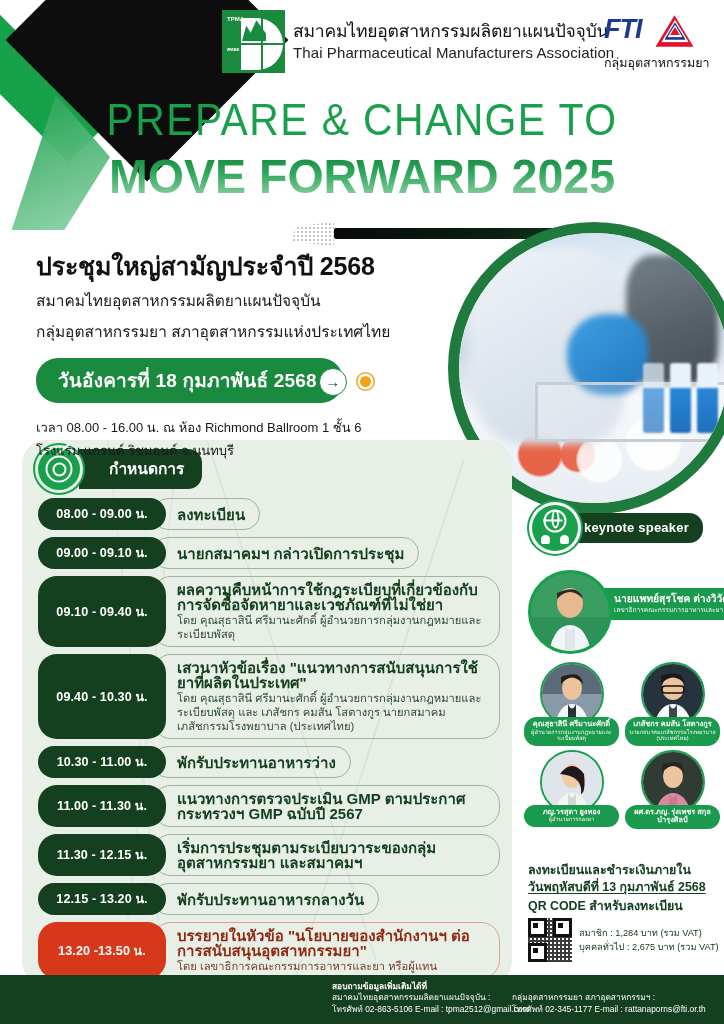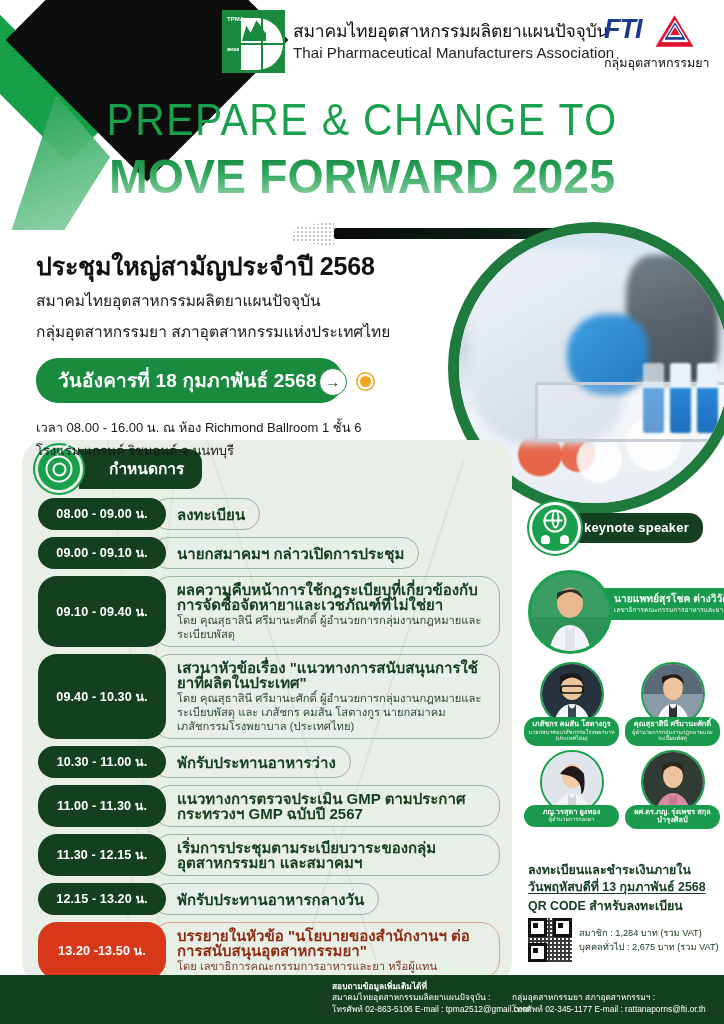--- a/index.html
+++ b/index.html
@@ -391,44 +391,44 @@
         <path d="M26 26 q13 -14 26 0 q-4 -16 -26 -6z" fill="#2b2b2b"></path>
         <path d="M18 78 q6 -26 21 -26 q15 0 21 26z" fill="#f2f5f8"></path>
         <path d="M34 52 q5 10 10 0 l0 26 l-10 0z" fill="#dfe6ec"></path>
       </svg>
     </div>
   </div>
 
   <div class="sp-grid" id="speaker-grid">
       <div class="sp">
         <div class="ph"><svg viewBox="0 0 60 60" width="60" height="60">
+            <rect width="60" height="60" fill="#5b6a78"></rect>
+            <rect y="30" width="60" height="30" fill="#8a9aa8"></rect>
+            <ellipse cx="30" cy="24" rx="10" ry="12" fill="#ecc39b"></ellipse>
+            <path d="M19 20 q11 -13 22 0 q-2 -15 -22 -7z" fill="#241c18"></path>
+            <path d="M13 60 q5 -20 17 -20 q12 0 17 20z" fill="#f4f6f8"></path>
+            <path d="M26 40 q4 9 8 0 l0 20 l-8 0z" fill="#2b3138"></path>
+          </svg></div>
+        <div class="cap">
+          <div class="n">คุณสุธาสินี ศรีมานะศักดิ์</div>
+          <div class="r">ผู้อำนวยการกลุ่มงานกฎหมายและระเบียบพัสดุ</div>
+        </div>
+      </div>
+      <div class="sp">
+        <div class="ph"><svg viewBox="0 0 60 60" width="60" height="60">
             <rect width="60" height="60" fill="#26323c"></rect>
             <ellipse cx="30" cy="24" rx="11" ry="12" fill="#eec49c"></ellipse>
             <path d="M18 20 q12 -13 24 0 q-2 -16 -24 -8z" fill="#1a1a1a"></path>
             <rect x="19" y="22" width="22" height="7" rx="3" fill="none" stroke="#111" stroke-width="1.6"></rect>
             <path d="M11 60 q6 -20 19 -20 q13 0 19 20z" fill="#f6f8fa"></path>
             <path d="M26 40 q4 9 8 0 l0 20 l-8 0z" fill="#3b4652"></path>
           </svg></div>
         <div class="cap">
           <div class="n">เภสัชกร คมสัน โสตางกูร</div>
           <div class="r">นายกสมาคมเภสัชกรรมโรงพยาบาล (ประเทศไทย)</div>
-        </div>
-      </div>
-      <div class="sp">
-        <div class="ph"><svg viewBox="0 0 60 60" width="60" height="60">
-            <rect width="60" height="60" fill="#5b6a78"></rect>
-            <rect y="30" width="60" height="30" fill="#8a9aa8"></rect>
-            <ellipse cx="30" cy="24" rx="10" ry="12" fill="#ecc39b"></ellipse>
-            <path d="M19 20 q11 -13 22 0 q-2 -15 -22 -7z" fill="#241c18"></path>
-            <path d="M13 60 q5 -20 17 -20 q12 0 17 20z" fill="#f4f6f8"></path>
-            <path d="M26 40 q4 9 8 0 l0 20 l-8 0z" fill="#2b3138"></path>
-          </svg></div>
-        <div class="cap">
-          <div class="n">คุณสุธาสินี ศรีมานะศักดิ์</div>
-          <div class="r">ผู้อำนวยการกลุ่มงานกฎหมายและระเบียบพัสดุ</div>
         </div>
       </div>
       <div class="sp">
         <div class="ph"><svg viewBox="0 0 60 60" width="60" height="60">
             <rect width="60" height="60" fill="#dfe5ea"></rect>
             <ellipse cx="30" cy="24" rx="10" ry="12" fill="#f0cba4"></ellipse>
             <path d="M18 22 q12 -16 24 0 q2 18 -3 20 q2 -18 -21 -20z" fill="#20181a"></path>
             <path d="M12 60 q6 -19 18 -19 q12 0 18 19z" fill="#f3f3f3"></path>
             <path d="M26 41 q4 9 8 0 l0 19 l-8 0z" fill="#cfd6dc"></path>
           </svg></div>

